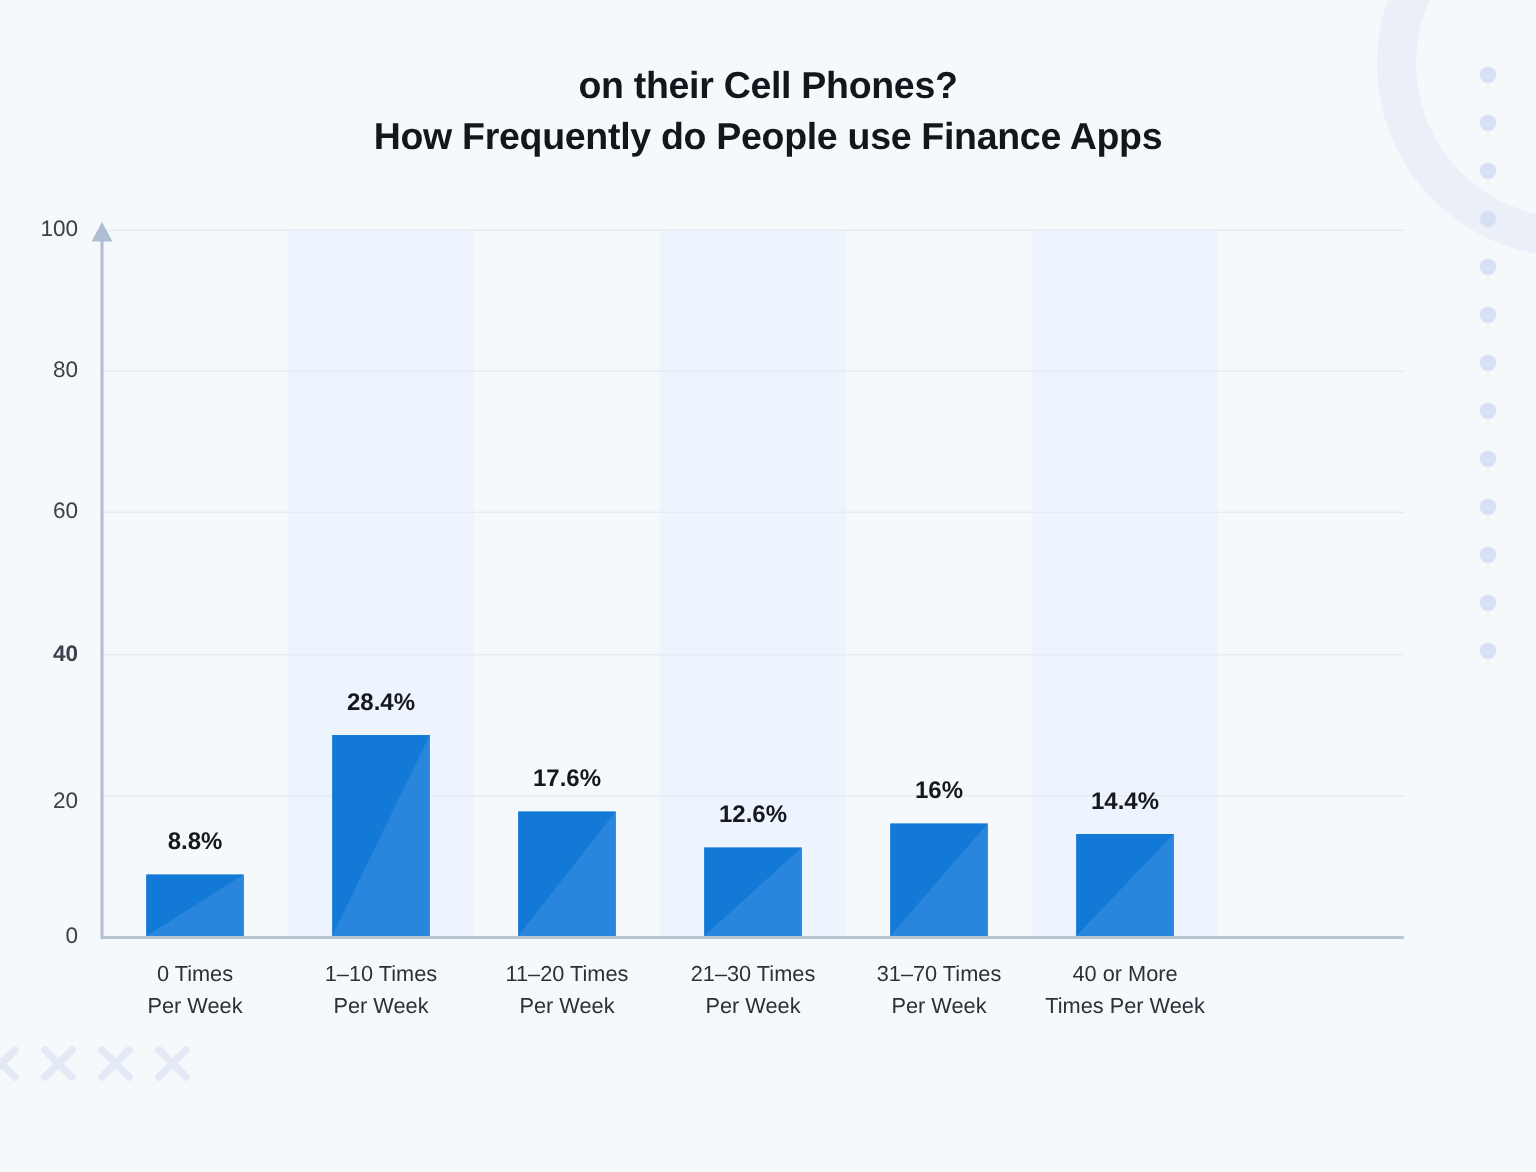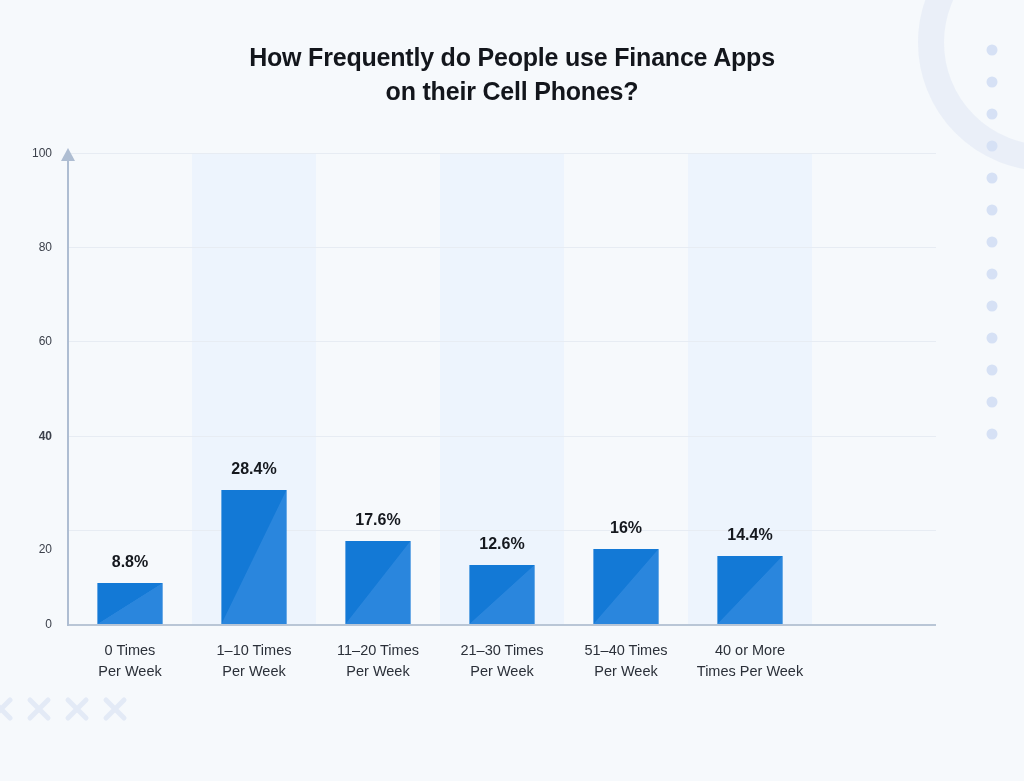--- a/index.html
+++ b/index.html
@@ -108,21 +108,21 @@
     border-right: 7px solid transparent;
     border-bottom: 13px solid #aebdd2;
     z-index: 3;
   }
 
   .ytick {
     position: absolute;
     right: 100%;
     margin-right: 16px;
     transform: translateY(-50%);
-    font-size: 12px;
+    font-size: 15px;
     color: #3c414b;
     white-space: nowrap;
   }
 
   
   .bar-col {
     position: absolute;
     bottom: 0;
     top: 0;
   }
@@ -249,36 +249,36 @@
       <path d="M44 6 L62 24 M62 6 L44 24"></path>
       <path d="M82 6 L100 24 M100 6 L82 24"></path>
       <path d="M120 6 L138 24 M138 6 L120 24"></path>
     </g>
   </svg>
 </div>
 
 <div id="chart-root">
 
   <div id="chart-title">
+    <span class="line">on their Cell Phones?</span>
     <span class="line">How Frequently do People use Finance Apps</span>
-    <span class="line">on their Cell Phones?</span>
   </div>
 
   <div id="y-axis-arrow"></div>
   <div id="y-axis"></div>
 
   <div id="plot">
 
   <div class="band" style="left: 124px; width: 124px;"></div>
       <div class="band" style="left: 372px; width: 124px;"></div>
       <div class="band" style="left: 620px; width: 124px;"></div>
       <div class="gridline baseline" style="top: 471px;"></div>
       <div class="ytick" style="top: 471px;">0</div>
       <div class="gridline" style="top: 376.8px;"></div>
-      <div class="ytick" style="top: 396px; text-align: center;">20</div>
+      <div class="ytick" style="top: 381px; text-align: center;">20</div>
       <div class="gridline" style="top: 282.6px;"></div>
       <div class="ytick" style="top: 282.6px; font-weight: bold;">40</div>
       <div class="gridline" style="top: 188.4px;"></div>
       <div class="ytick" style="top: 188.4px;">60</div>
       <div class="gridline" style="top: 94.2px;"></div>
       <div class="ytick" style="top: 94.2px; margin-left: 20px;">80</div>
       <div class="gridline" style="top: 0px;"></div>
       <div class="ytick" style="top: 0px;">100</div>
       <div class="bar-col" style="left: 0px; width: 124px;">
         <div class="bar" style="height: 41.448px; background: rgb(19, 121, 214);">
@@ -306,21 +306,21 @@
           <div class="sheen" style="background: linear-gradient(to right bottom, rgb(19, 121, 214) 0%, rgb(19, 121, 214) 49.6%, rgb(42, 134, 221) 50.4%, rgb(42, 134, 221) 100%);"></div>
         </div>
         <div class="bar-value" style="bottom: 71.346px;">12.6%</div>
         <div class="cat-label"><span>21–30 Times</span><span class="l2">Per Week</span></div>
       </div>
       <div class="bar-col" style="left: 496px; width: 124px;">
         <div class="bar" style="height: 75.36px; background: rgb(19, 121, 214);">
           <div class="sheen" style="background: linear-gradient(to right bottom, rgb(19, 121, 214) 0%, rgb(19, 121, 214) 49.6%, rgb(42, 134, 221) 50.4%, rgb(42, 134, 221) 100%);"></div>
         </div>
         <div class="bar-value" style="bottom: 87.36px;">16%</div>
-        <div class="cat-label"><span>51–40 Times</span><span class="l2">Per Week</span></div>
+        <div class="cat-label"><span>31–70 Times</span><span class="l2">Per Week</span></div>
       </div>
       <div class="bar-col" style="left: 620px; width: 124px;">
         <div class="bar" style="height: 67.824px; background: rgb(19, 121, 214);">
           <div class="sheen" style="background: linear-gradient(to right bottom, rgb(19, 121, 214) 0%, rgb(19, 121, 214) 49.6%, rgb(42, 134, 221) 50.4%, rgb(42, 134, 221) 100%);"></div>
         </div>
         <div class="bar-value" style="bottom: 79.824px;">14.4%</div>
         <div class="cat-label"><span>40 or More</span><span class="l2">Times Per Week</span></div>
       </div>
     </div>
 

